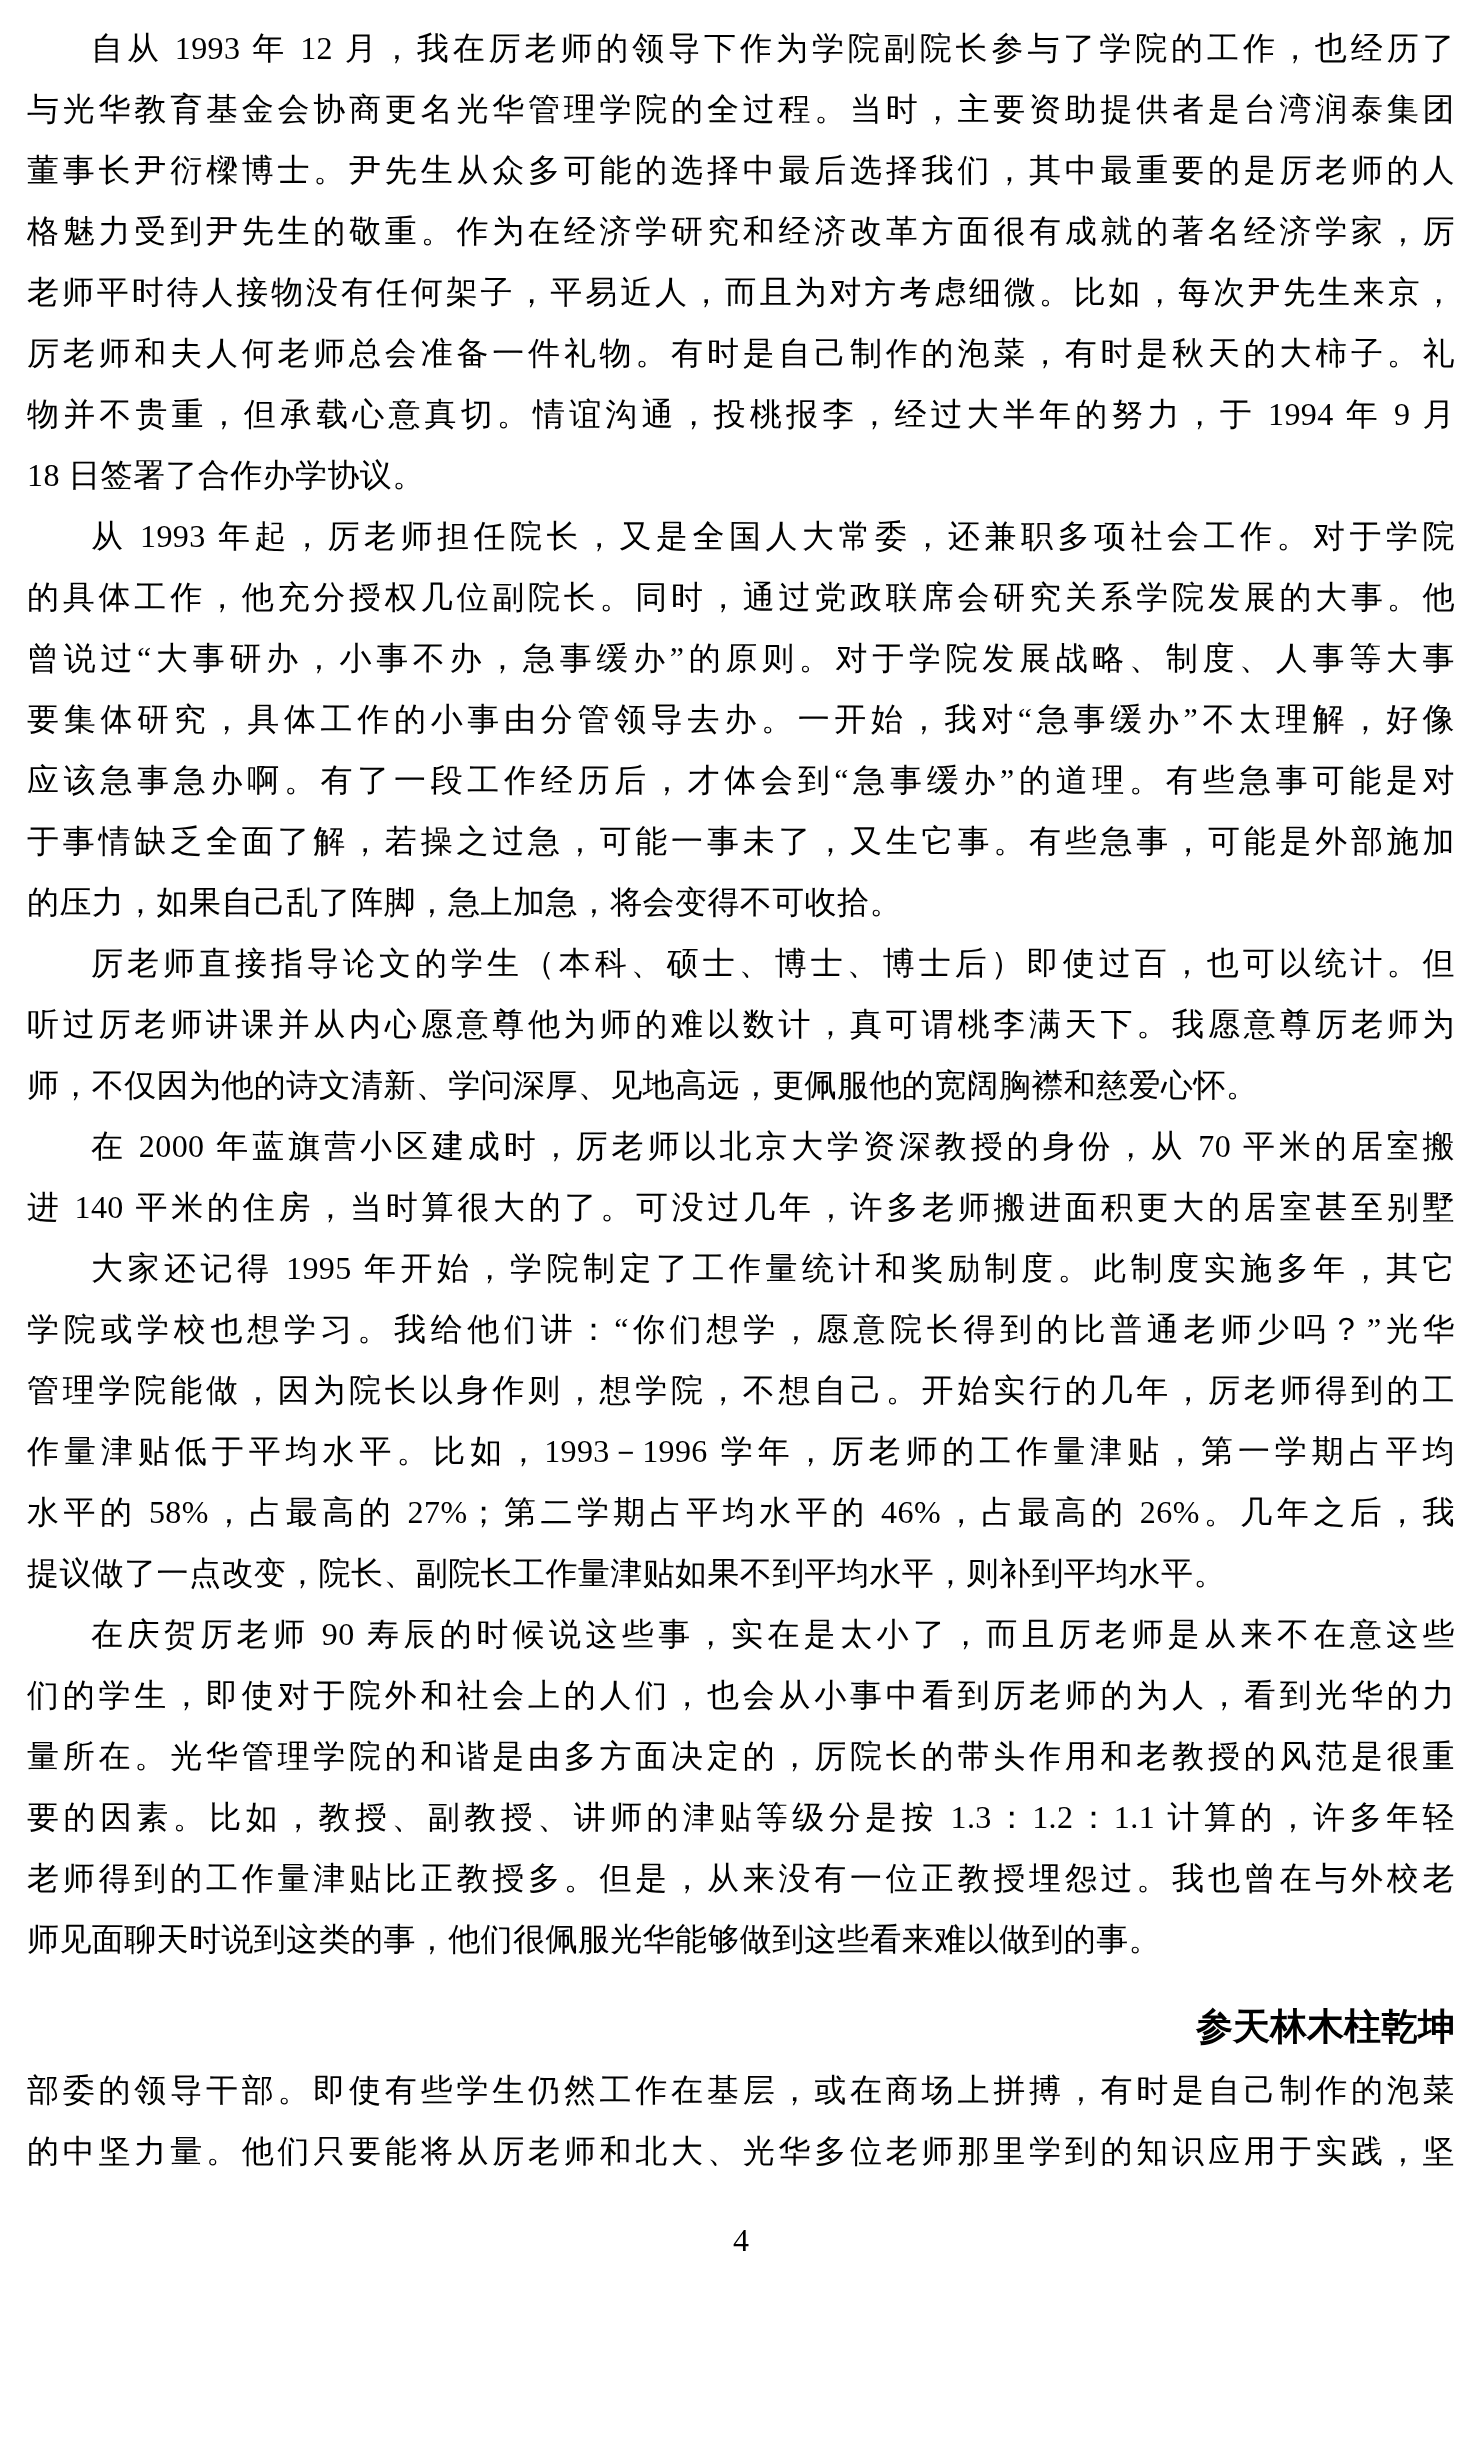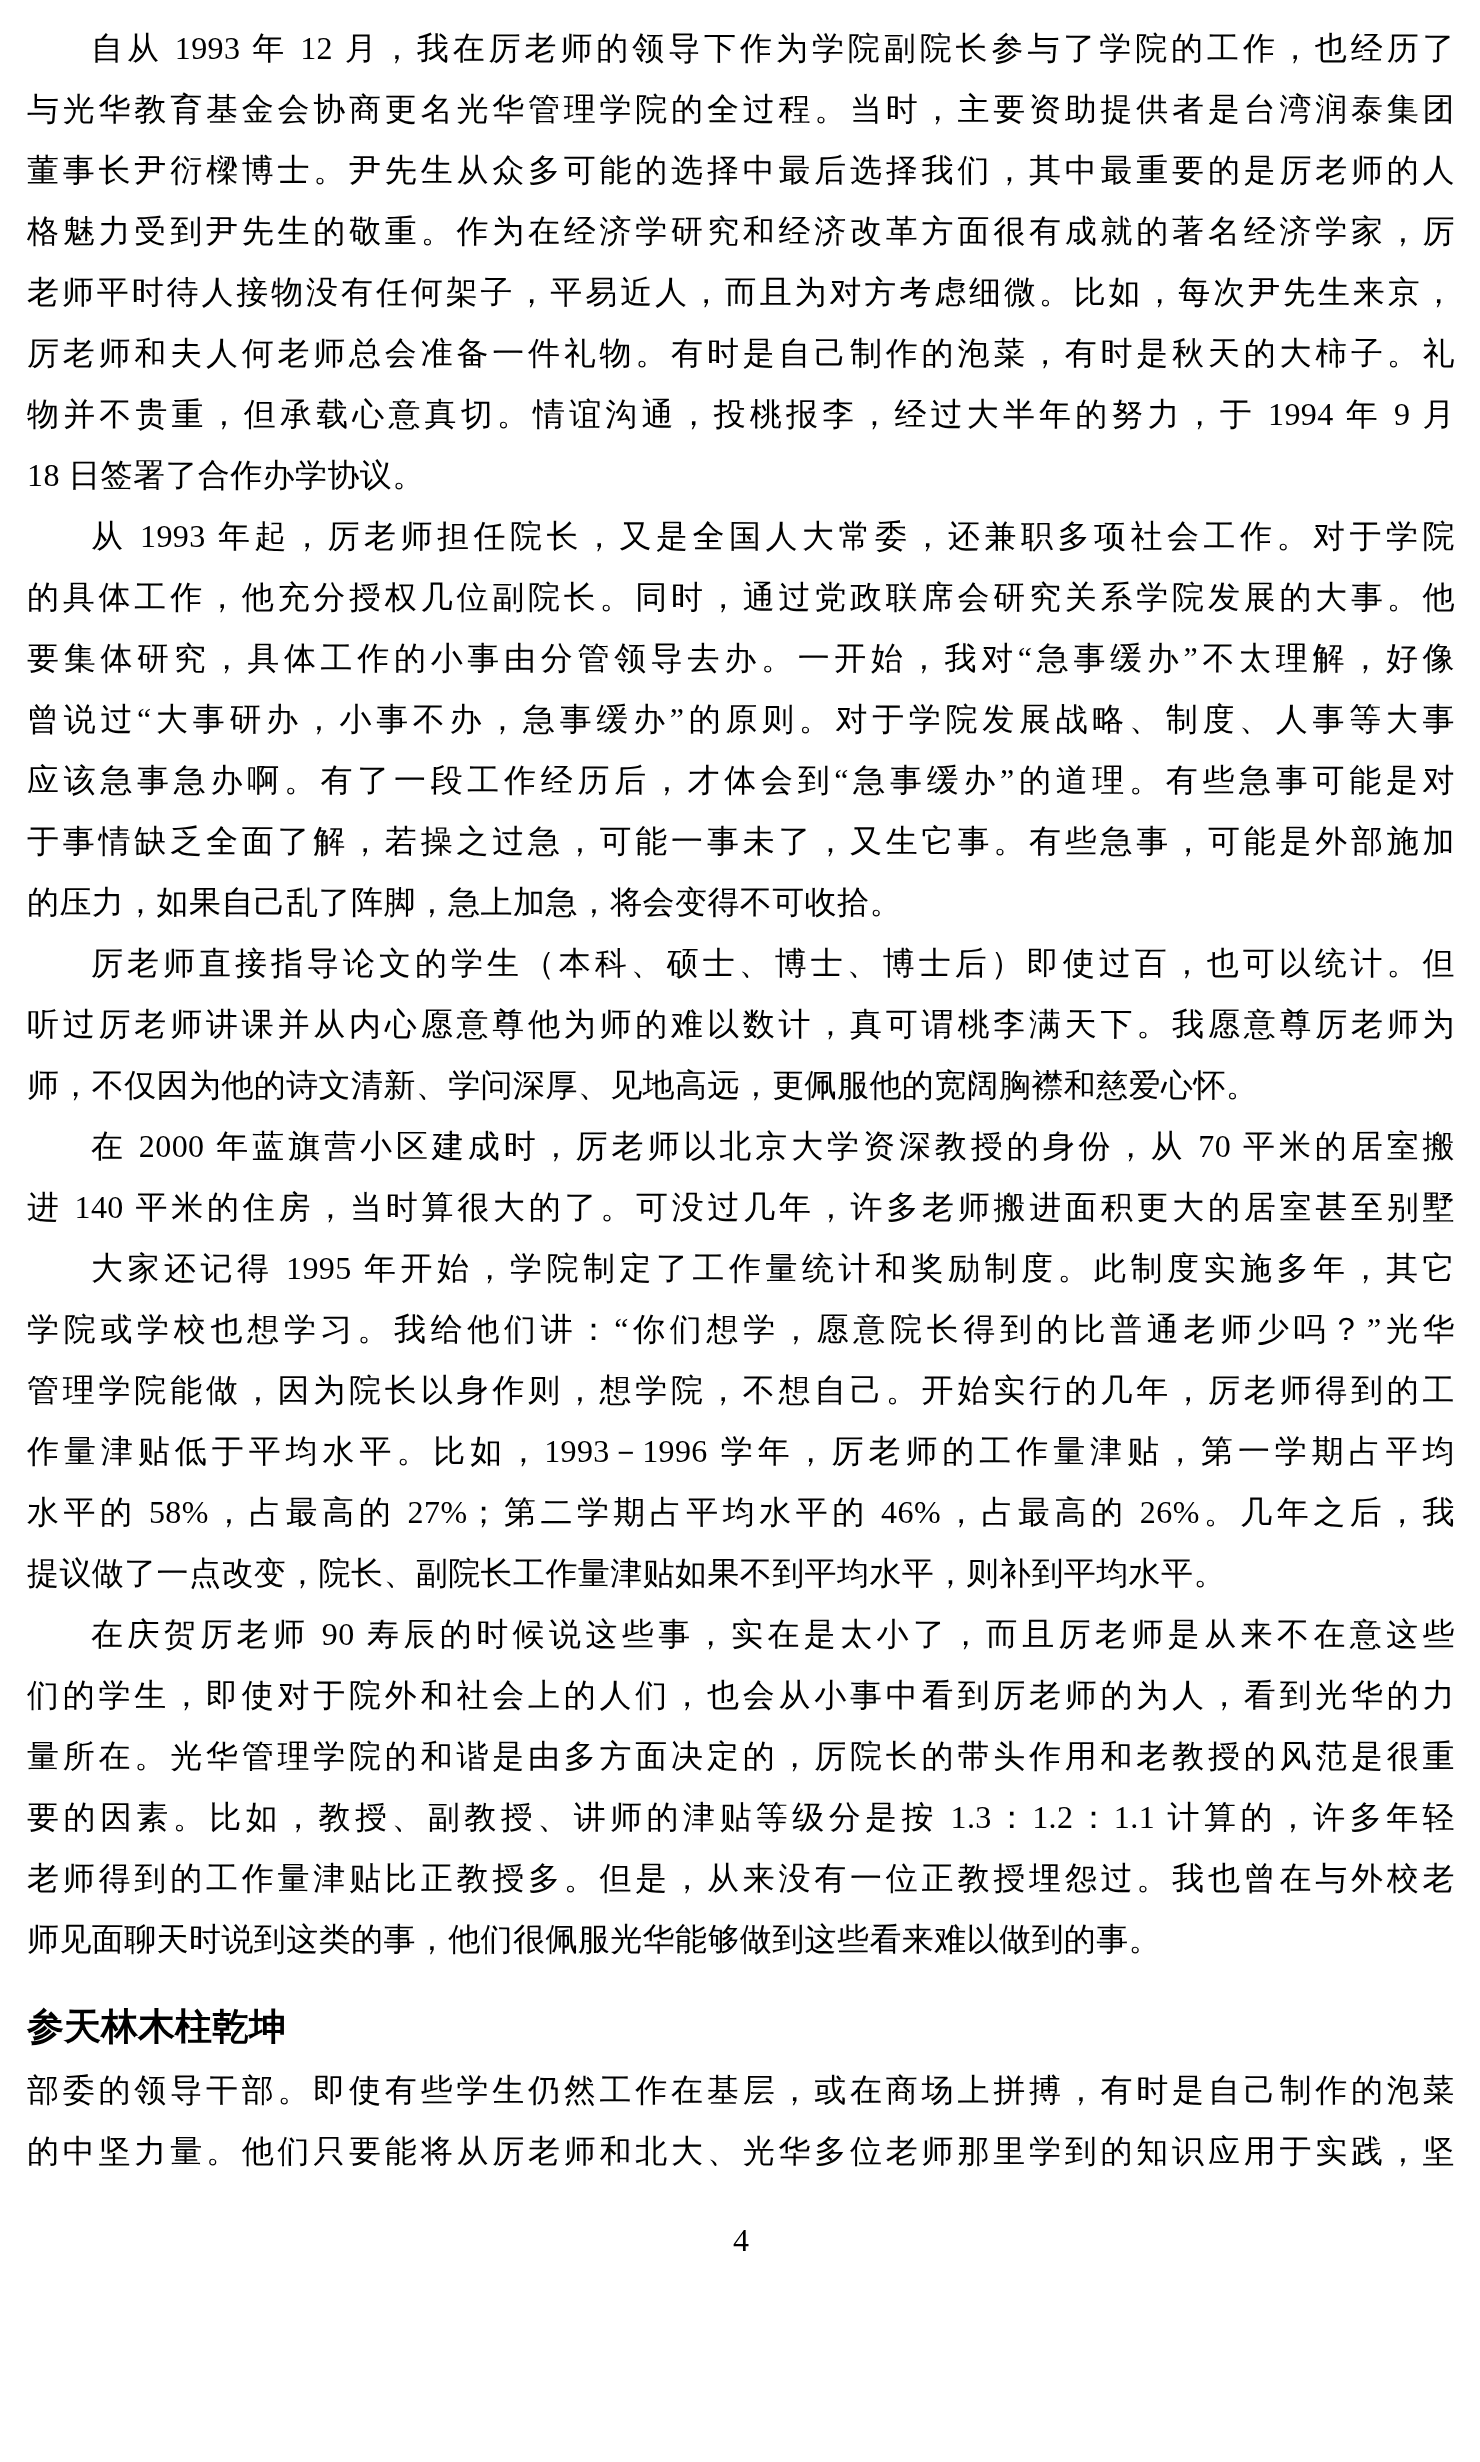--- a/index.html
+++ b/index.html
@@ -37,21 +37,21 @@
   .line.first {
     text-indent: 2em;
   }
   .line.last {
     text-align: center;
     text-align-last: left;
   }
   .section-heading {
     font-size: 37px;
     font-weight: bold;
-    text-align: left;
+    text-align: right;
     line-height: 62px;
     margin: 26px 0 1.6px 0;
   }
   .page-number {
     font-size: 32px;
     text-align: center;
     margin-top: 38px;
     line-height: 41px;
   }
 </style>
@@ -67,22 +67,22 @@
     <div class="line">格魅力受到尹先生的敬重。作为在经济学研究和经济改革方面很有成就的著名经济学家，厉</div>
     <div class="line">老师平时待人接物没有任何架子，平易近人，而且为对方考虑细微。比如，每次尹先生来京，</div>
     <div class="line">厉老师和夫人何老师总会准备一件礼物。有时是自己制作的泡菜，有时是秋天的大柿子。礼</div>
     <div class="line">物并不贵重，但承载心意真切。情谊沟通，投桃报李，经过大半年的努力，于 1994 年 9 月</div>
     <div class="line last">18 日签署了合作办学协议。</div>
   </div>
 
   <div class="para">
     <div class="line first">从 1993 年起，厉老师担任院长，又是全国人大常委，还兼职多项社会工作。对于学院</div>
     <div class="line">的具体工作，他充分授权几位副院长。同时，通过党政联席会研究关系学院发展的大事。他</div>
+    <div class="line">曾说过“大事研办，小事不办，急事缓办”的原则。对于学院发展战略、制度、人事等大事</div>
     <div class="line">要集体研究，具体工作的小事由分管领导去办。一开始，我对“急事缓办”不太理解，好像</div>
-    <div class="line">曾说过“大事研办，小事不办，急事缓办”的原则。对于学院发展战略、制度、人事等大事</div>
     <div class="line">应该急事急办啊。有了一段工作经历后，才体会到“急事缓办”的道理。有些急事可能是对</div>
     <div class="line">于事情缺乏全面了解，若操之过急，可能一事未了，又生它事。有些急事，可能是外部施加</div>
     <div class="line last">的压力，如果自己乱了阵脚，急上加急，将会变得不可收拾。</div>
   </div>
 
   <div class="para">
     <div class="line first">厉老师直接指导论文的学生（本科、硕士、博士、博士后）即使过百，也可以统计。但</div>
     <div class="line">听过厉老师讲课并从内心愿意尊他为师的难以数计，真可谓桃李满天下。我愿意尊厉老师为</div>
     <div class="line last">师，不仅因为他的诗文清新、学问深厚、见地高远，更佩服他的宽阔胸襟和慈爱心怀。</div>
   </div>

